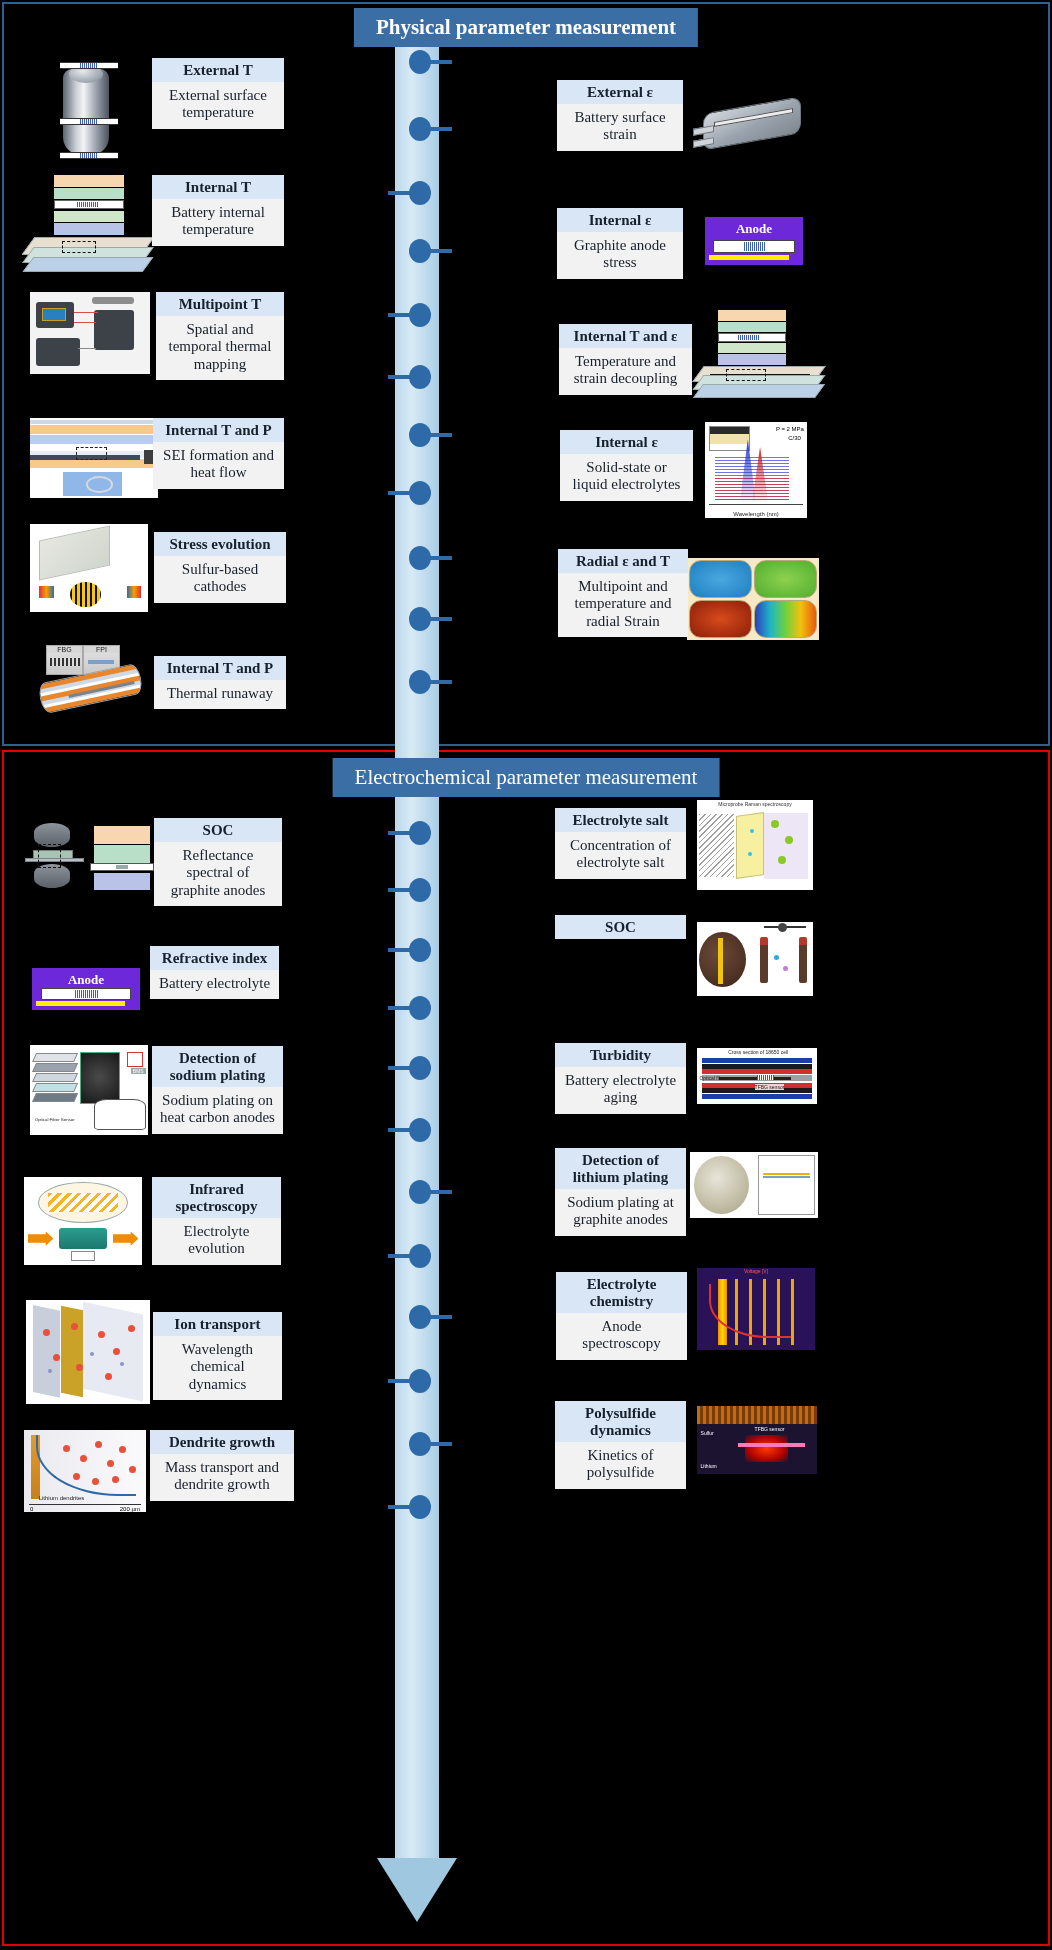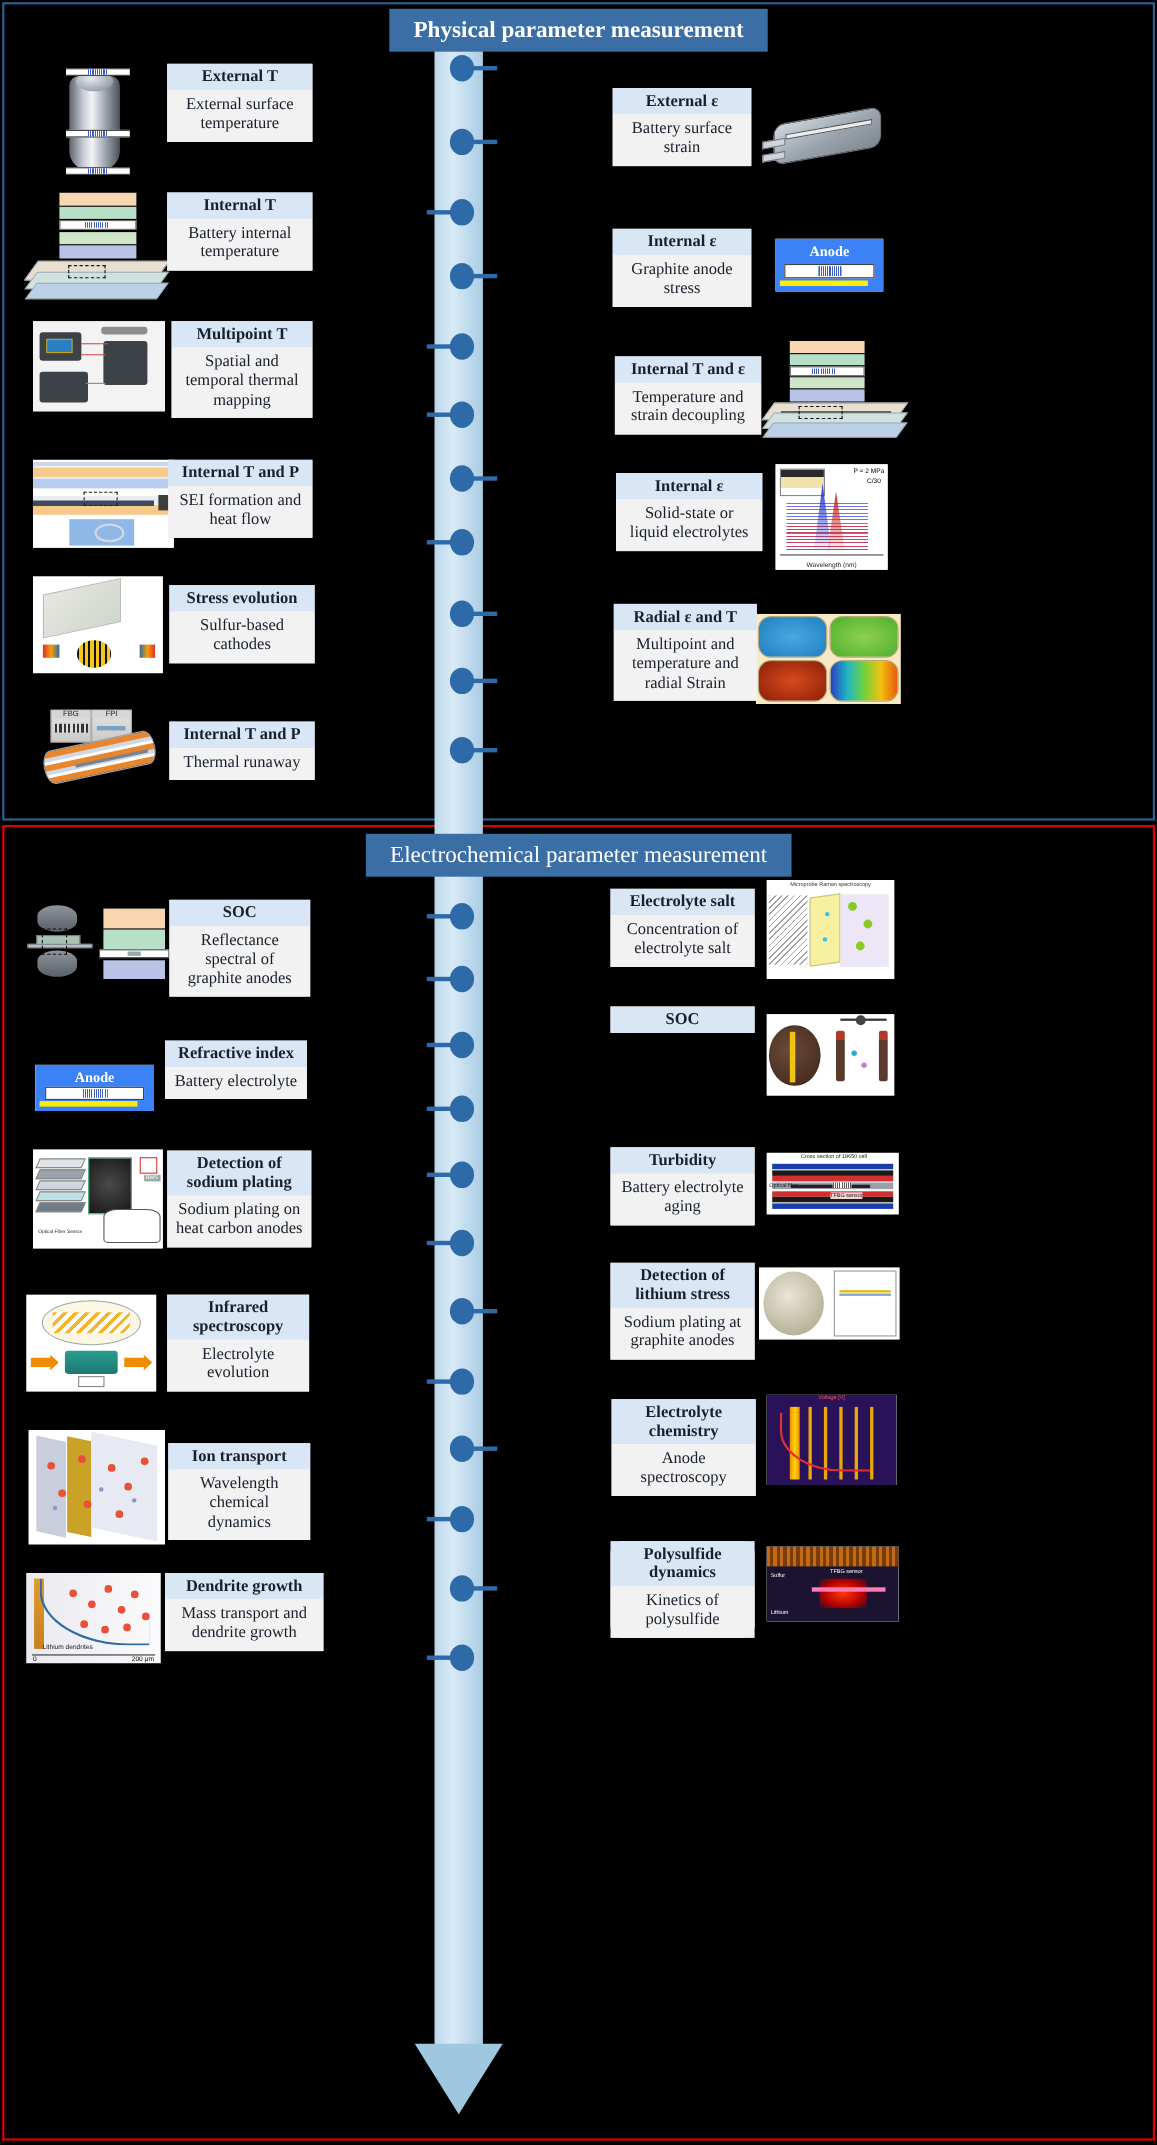--- a/index.html
+++ b/index.html
@@ -201,21 +201,21 @@
   .strain3d .fiber {
     position:absolute; left:18%; top:34%; width:60%; height:5px;
     background:#e9ecef; border:1px solid #555; transform: skewY(-10deg);
   }
   .strain3d .tab {
     position:absolute; width:16%; height:9%; background:#cfd4da; border:1px solid #6f767f;
     transform: skewY(-10deg);
   }
 
   
-  .anode-chip { width:100%; height:100%; background:#3b82f6; position:relative; }
+  .anode-chip { width:100%; height:100%; background:#6d28d9; position:relative; }
   .anode-chip .txt {
     position:absolute; left:0; right:0; top:4px;
     text-align:center; color:#fff; font-weight:bold; font-size:13px;
   }
   .anode-chip .bar {
     position:absolute; left:8%; right:8%; bottom:24%; height:28%;
     background:#ffffff; border:1px solid #444;
   }
   .anode-chip .bar .grating {
     position:absolute; left:38%; top:1px; bottom:1px; width:26%;
@@ -660,28 +660,28 @@
   <div class="card-body">Concentration of electrolyte salt</div>
 </div>
 <div class="card" style="left:555px; top:915px;  width:131px;">
   <div class="card-title">SOC</div>
 </div>
 <div class="card" style="left:555px; top:1043px; width:131px;">
   <div class="card-title">Turbidity</div>
   <div class="card-body">Battery electrolyte aging</div>
 </div>
 <div class="card" style="left:555px; top:1148px; width:131px;">
-  <div class="card-title">Detection of lithium stress</div>
+  <div class="card-title">Detection of lithium plating</div>
   <div class="card-body">Sodium plating at graphite anodes</div>
 </div>
 <div class="card" style="left:556px; top:1272px; width:131px;">
   <div class="card-title">Electrolyte chemistry</div>
   <div class="card-body">Anode spectroscopy</div>
 </div>
-<div class="card" style="left:555px; top:1401px; width:131px;border-radius:11px;">
+<div class="card" style="left:555px; top:1401px; width:131px;">
   <div class="card-title">Polysulfide dynamics</div>
   <div class="card-body">Kinetics of polysulfide</div>
 </div>
 
 <div class="thumb" style="left:697px; top:800px; width:116px; height:90px;">
   <div class="mprobe">
     <div class="cap">Microprobe Raman spectroscopy</div>
     <div class="graph"></div>
     <div class="yellowslab"></div>
     <div class="lilac"></div>

